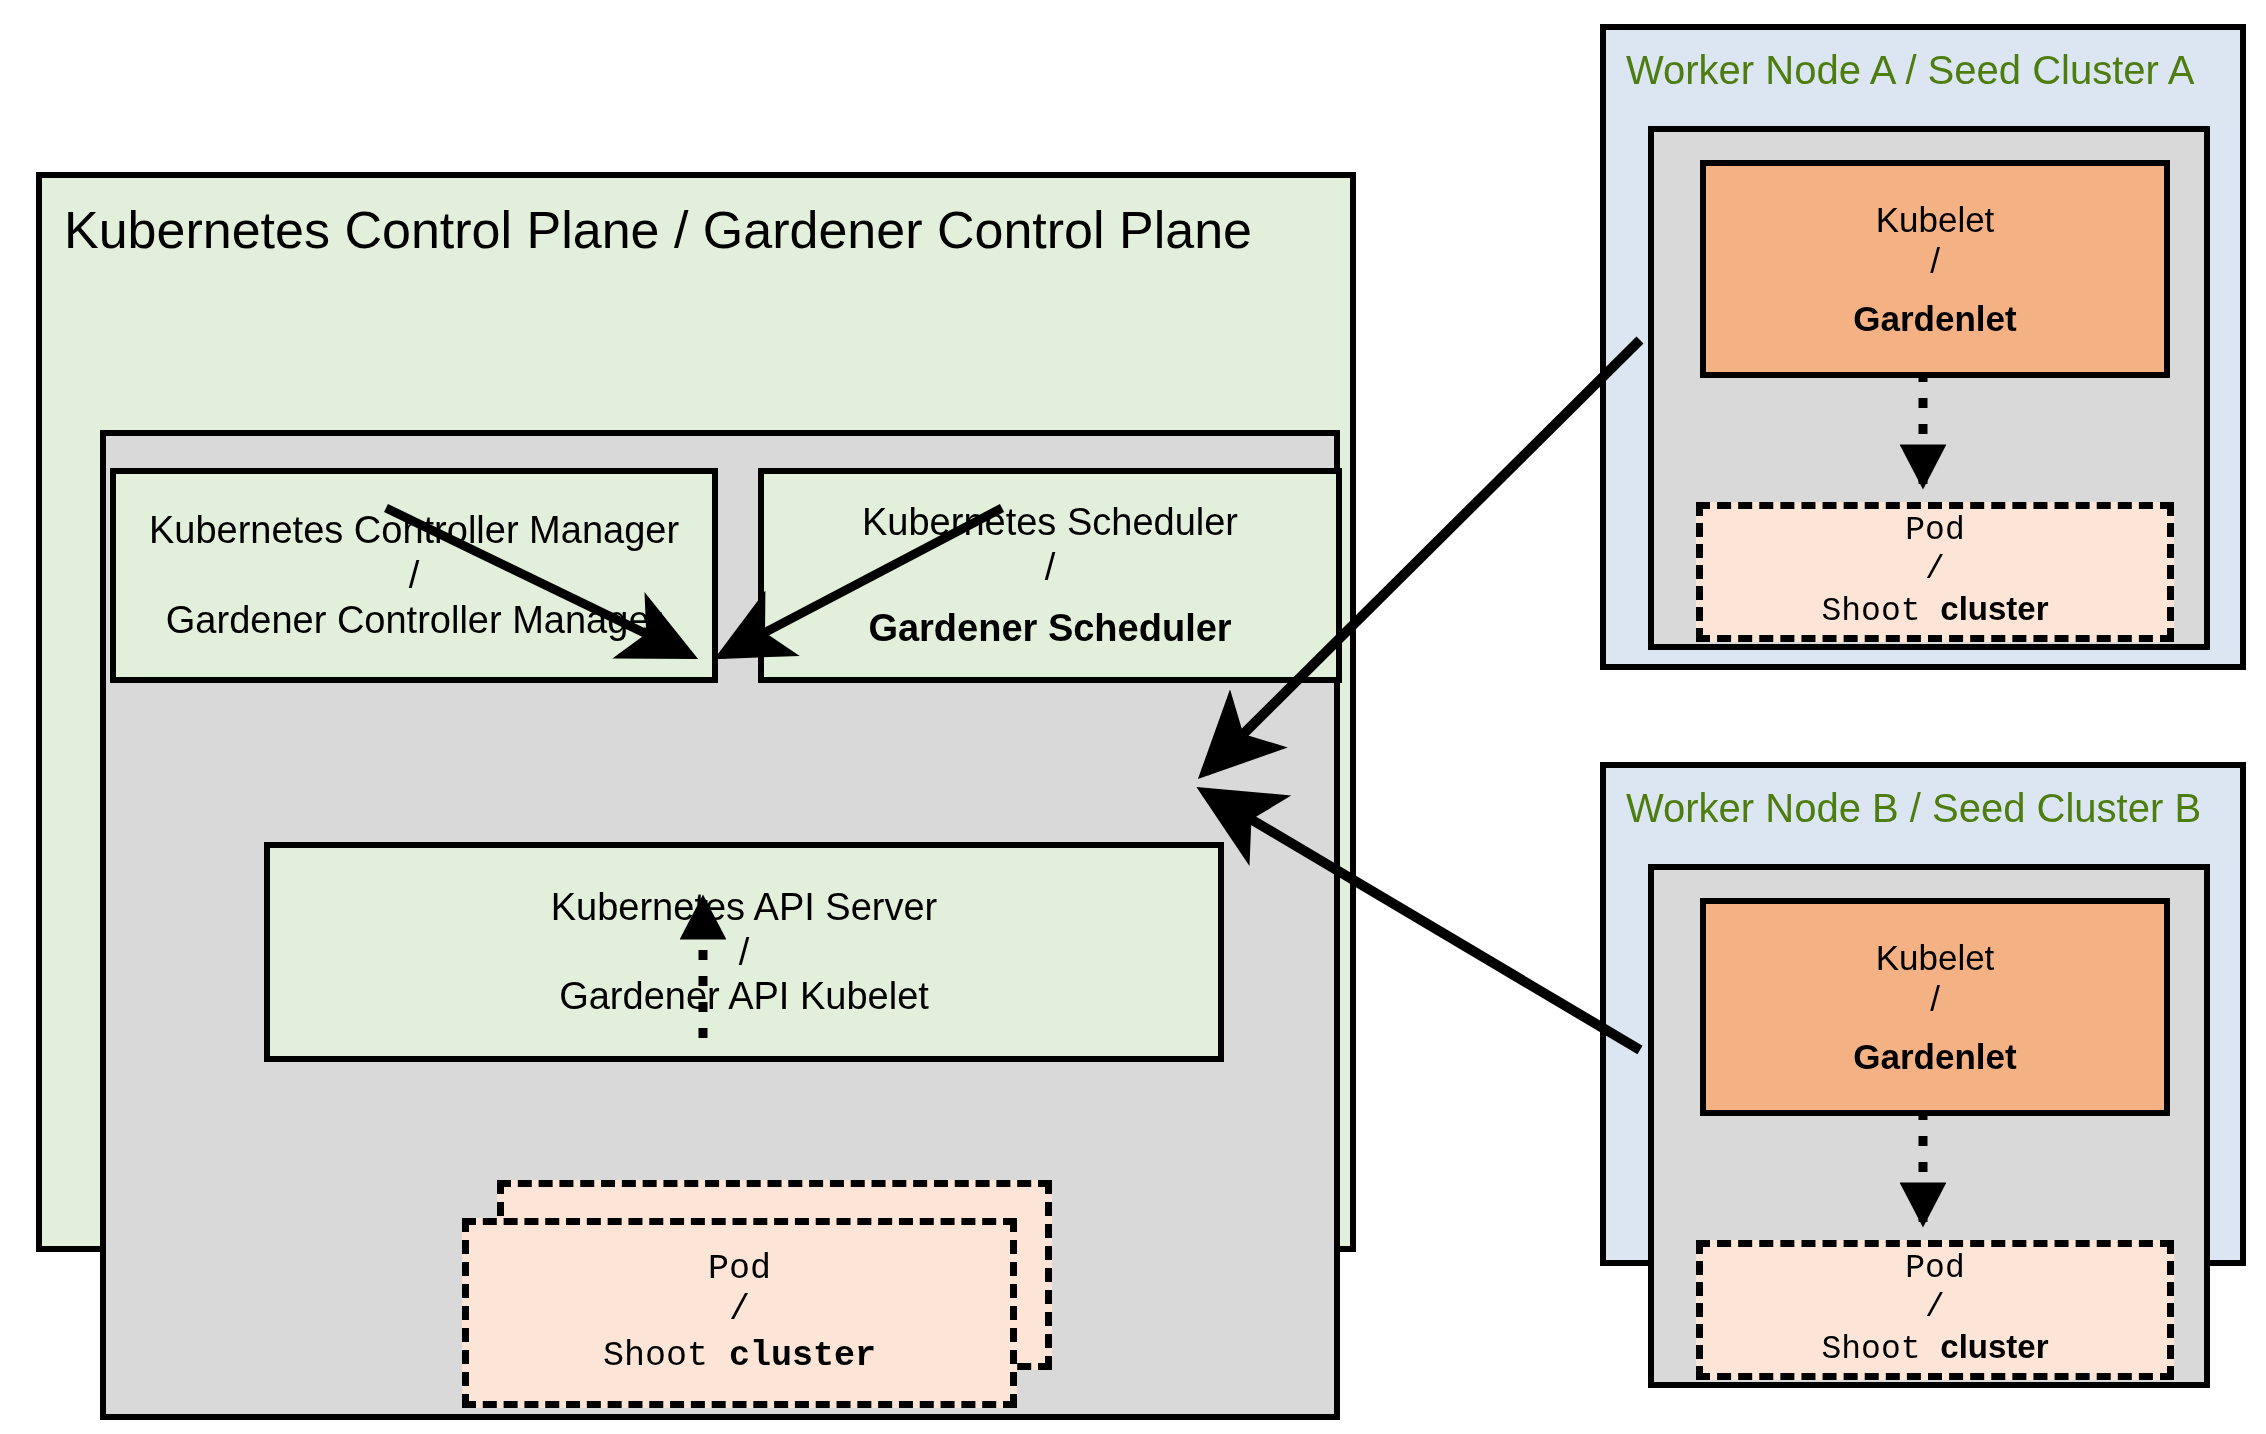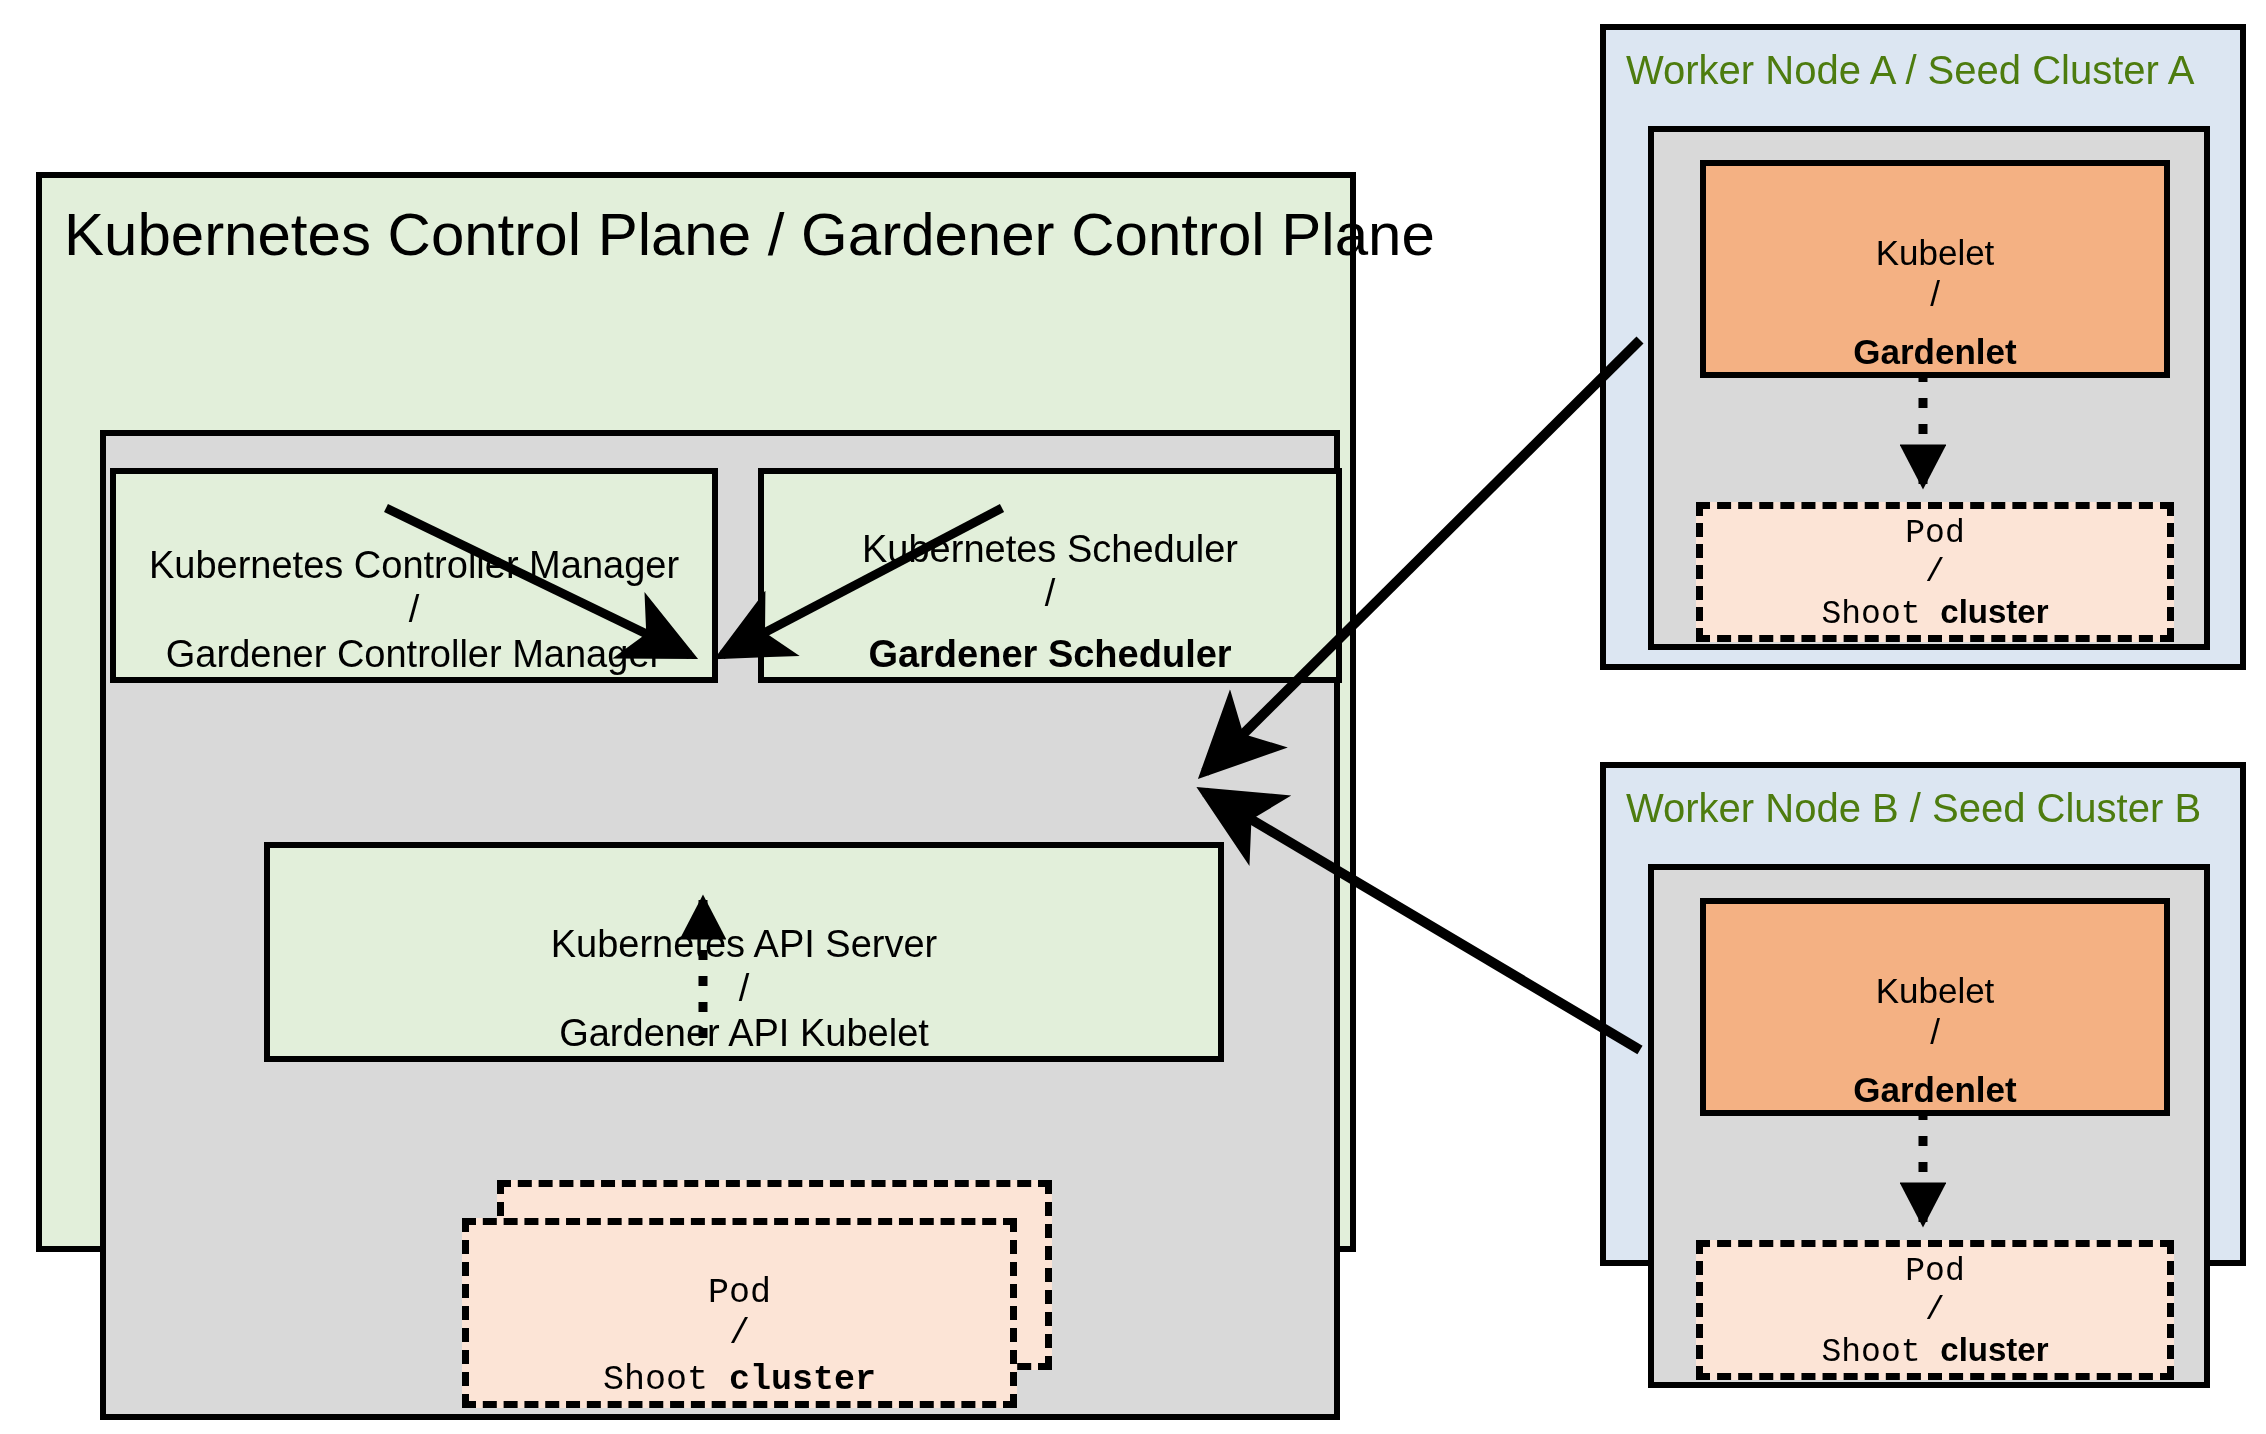--- a/index.html
+++ b/index.html
@@ -13,34 +13,34 @@
     width: 2266px; height: 1434px;
     overflow: hidden;
   }
 
   
   .abs { position: absolute; }
   .solid { border: 6px solid #000000; }
   .dashed { border: 7px dashed #000000; }
   .ctr {
     display: flex; flex-direction: column;
-    align-items: center; justify-content: flex-end;
+    align-items: center; justify-content: center;
     text-align: center;
   }
   .lbl { line-height: 1.18; white-space: nowrap; }
 
   
   #control-plane {
     left: 36px; top: 172px; width: 1320px; height: 1080px;
     background: #e2efda;
   }
   #control-plane-title {
     position: absolute;
     left: 22px; top: 22px;
-    font-size: 60px; color: #000;
+    font-size: 52px; color: #000;
     white-space: nowrap;
   }
   #control-plane-inner {
     left: 58px; top: 252px; width: 1240px; height: 990px;
     background: #d9d9d9;
   }
 
   .green-box { background: #e2efda; }
 
   #kcm-box { left: 68px; top: 290px; width: 608px; height: 215px; font-size: 38px; }

